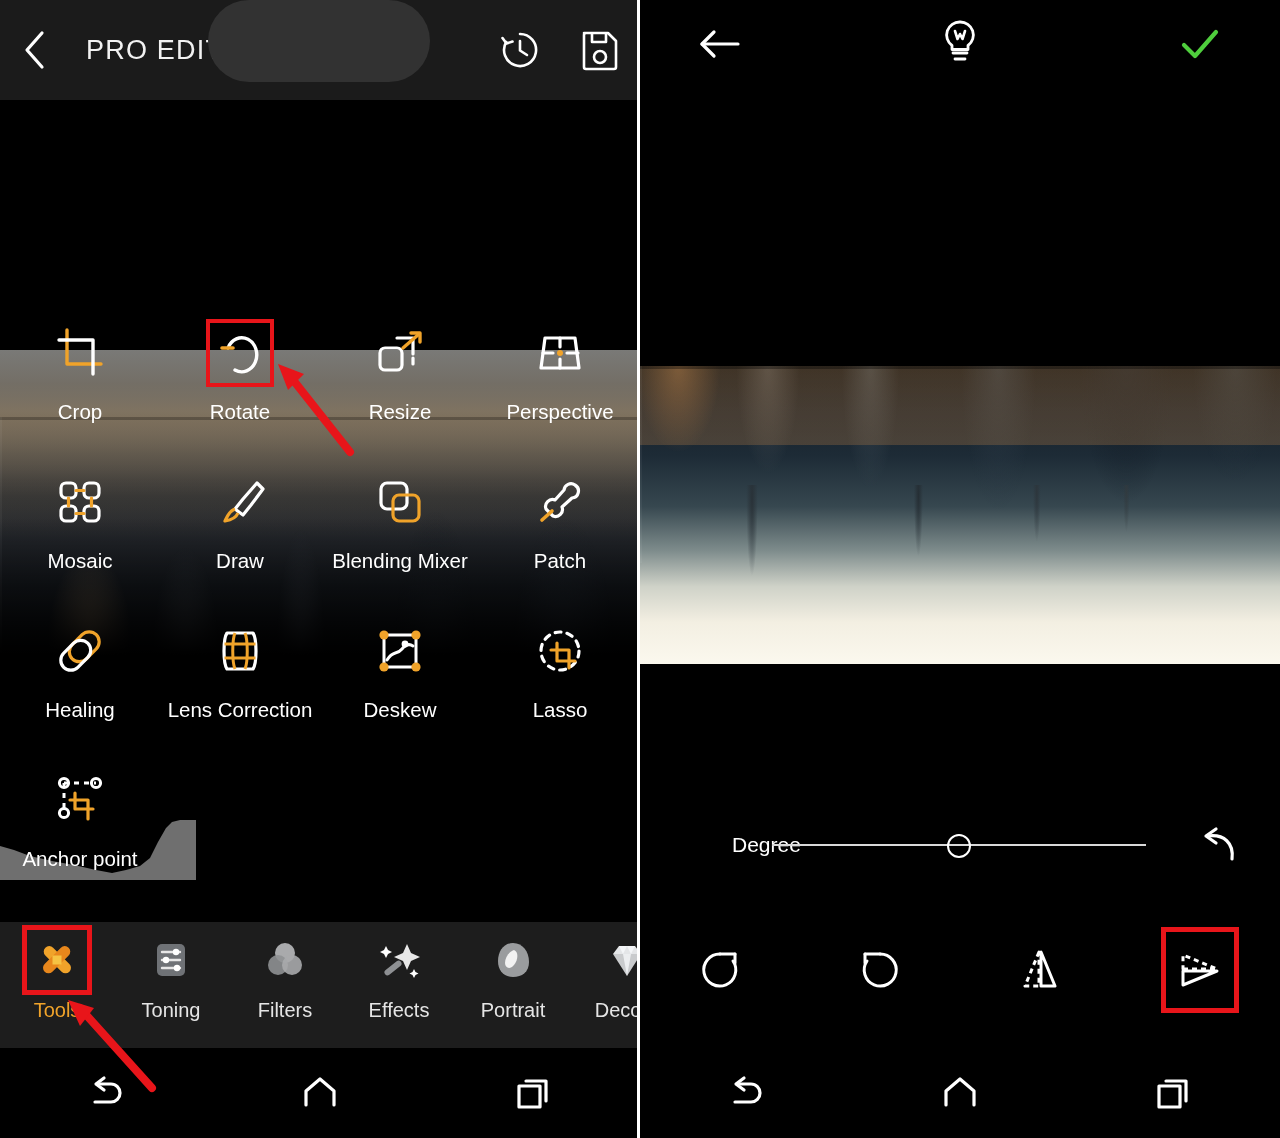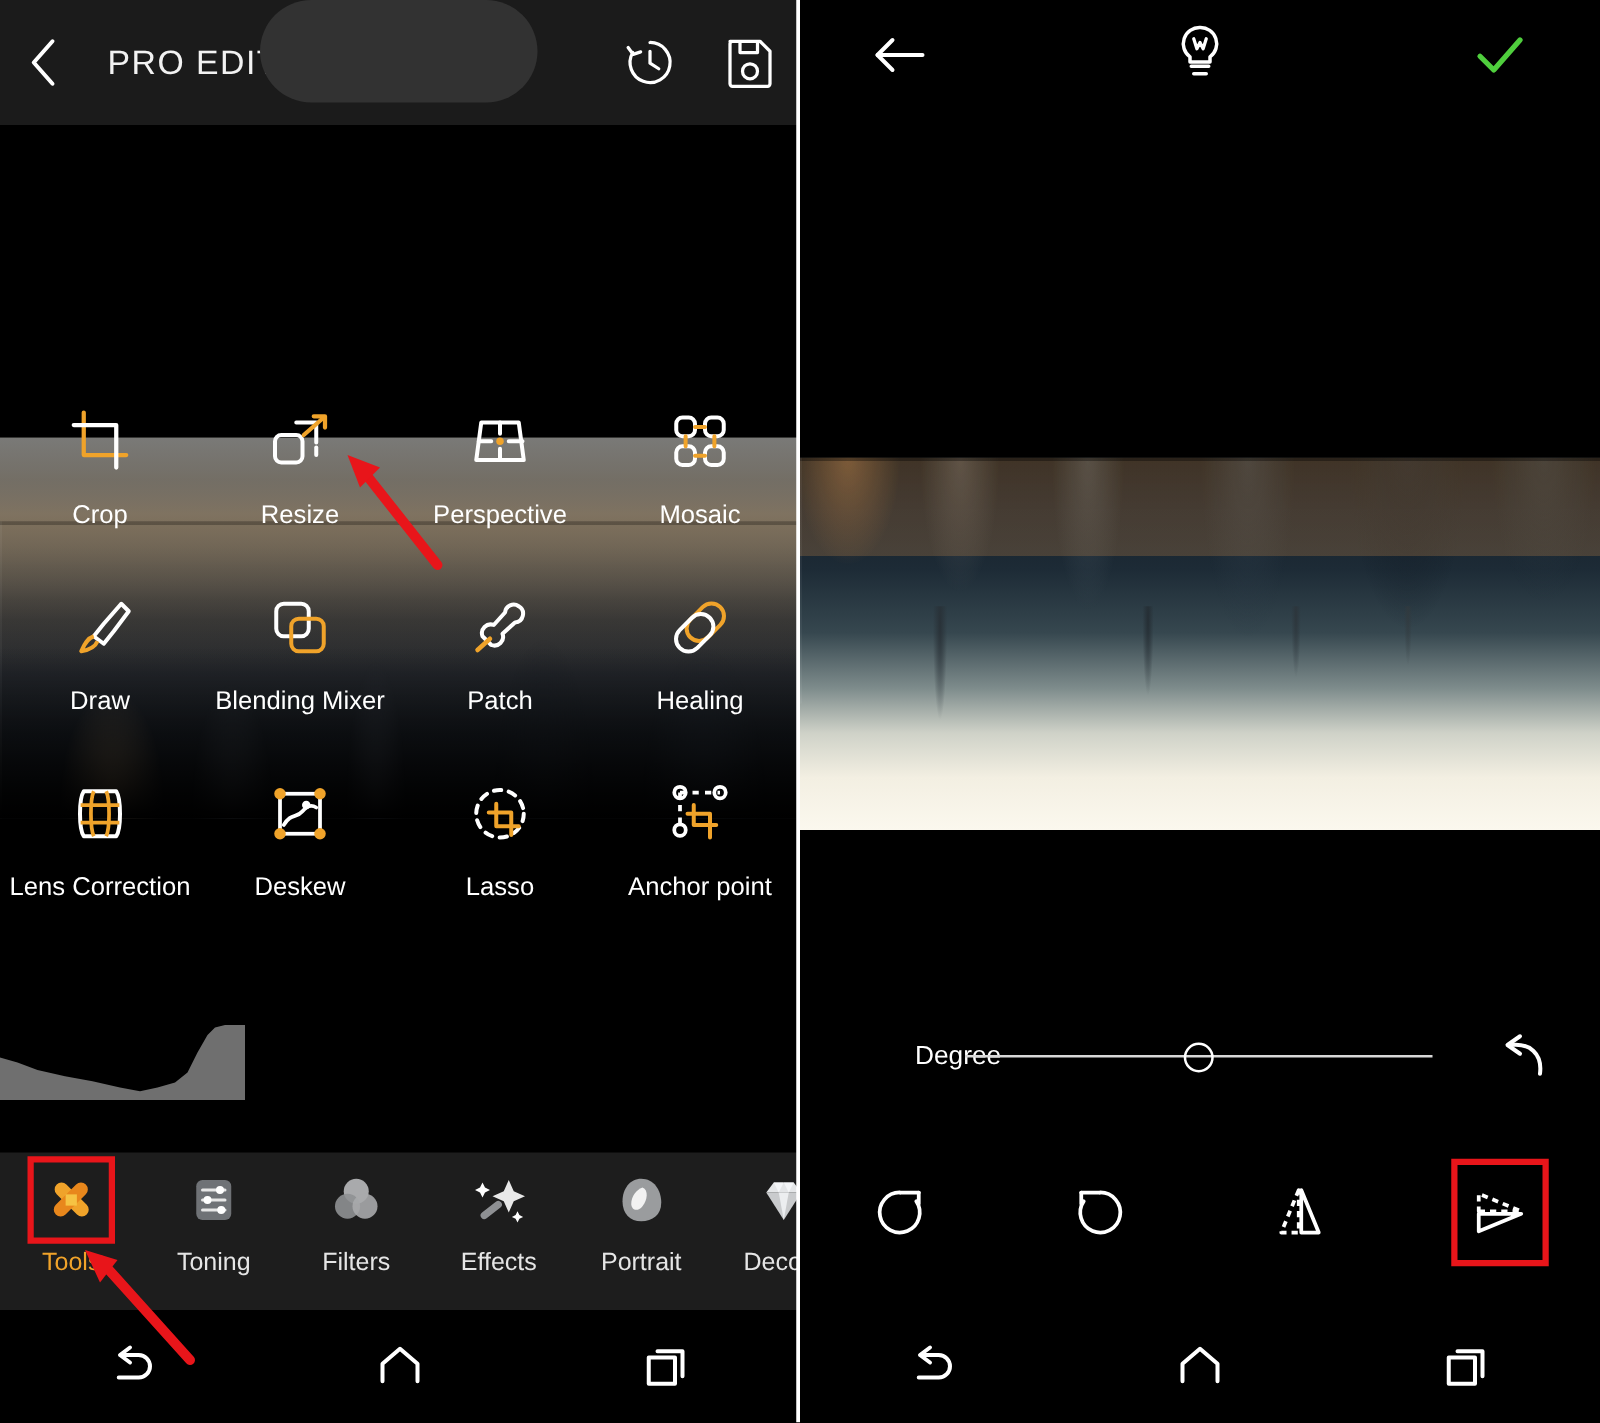--- a/index.html
+++ b/index.html
@@ -242,20 +242,29 @@
       <div class="tool-cell">
         <div class="tool-icon">
           <svg width="54" height="54" viewBox="0 0 54 54">
             <path d="M14 4 V38 H48" fill="none" stroke="#f0a32a" stroke-width="3.4" stroke-linecap="round" stroke-linejoin="round"></path>
             <path d="M6 14 H40 V48" fill="none" stroke="#ffffff" stroke-width="3.4" stroke-linecap="round" stroke-linejoin="round"></path>
           </svg>
         </div>
         <div class="tool-label">Crop</div>
       </div>
 
+      <div class="tool-cell highlight">
+        <div class="tool-icon">
+          <svg width="54" height="54" viewBox="0 0 54 54">
+            <path d="M15 22 A15 17 0 1 1 22 44" fill="none" stroke="#ffffff" stroke-width="3.4" stroke-linecap="round"></path>
+            <path d="M9 22 H20" fill="none" stroke="#f0a32a" stroke-width="3.6" stroke-linecap="round"></path>
+          </svg>
+        </div>
+        <div class="tool-label">Rotate</div>
+      </div>
 
       <div class="tool-cell">
         <div class="tool-icon">
           <svg width="54" height="54" viewBox="0 0 54 54">
             <rect x="7" y="22" width="22" height="22" rx="5" fill="none" stroke="#ffffff" stroke-width="3.2"></rect>
             <path d="M24 12 h16 v16" fill="none" stroke="#ffffff" stroke-width="3.2" stroke-linecap="round" stroke-linejoin="round"></path>
             <path d="M40 38 V32" fill="none" stroke="#ffffff" stroke-width="3.2" stroke-linecap="round"></path>
             <path d="M30 22 L46 8" fill="none" stroke="#f0a32a" stroke-width="3.4" stroke-linecap="round"></path>
             <path d="M38 7 H47 V16" fill="none" stroke="#f0a32a" stroke-width="3.4" stroke-linecap="round" stroke-linejoin="round"></path>
           </svg>

